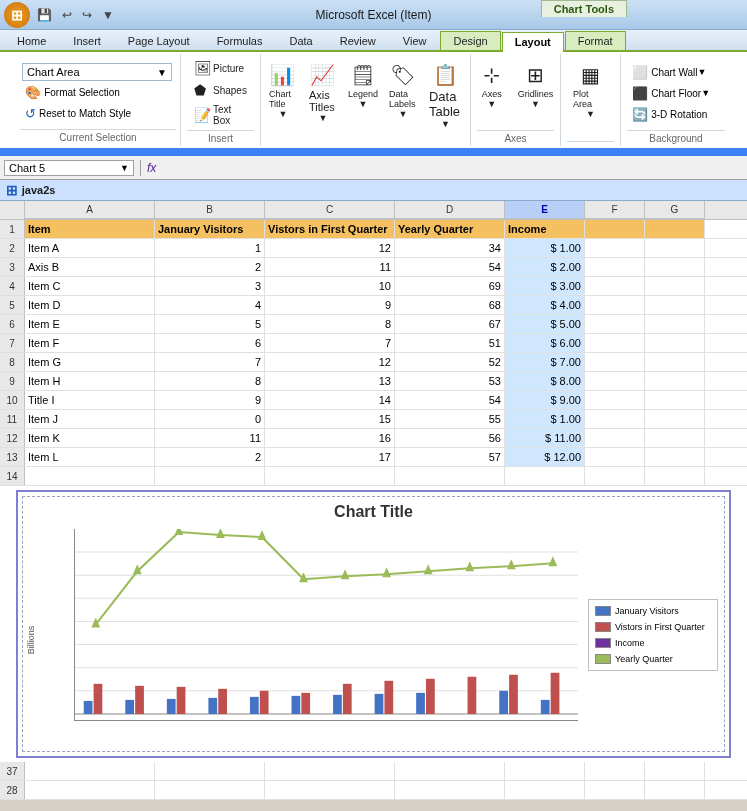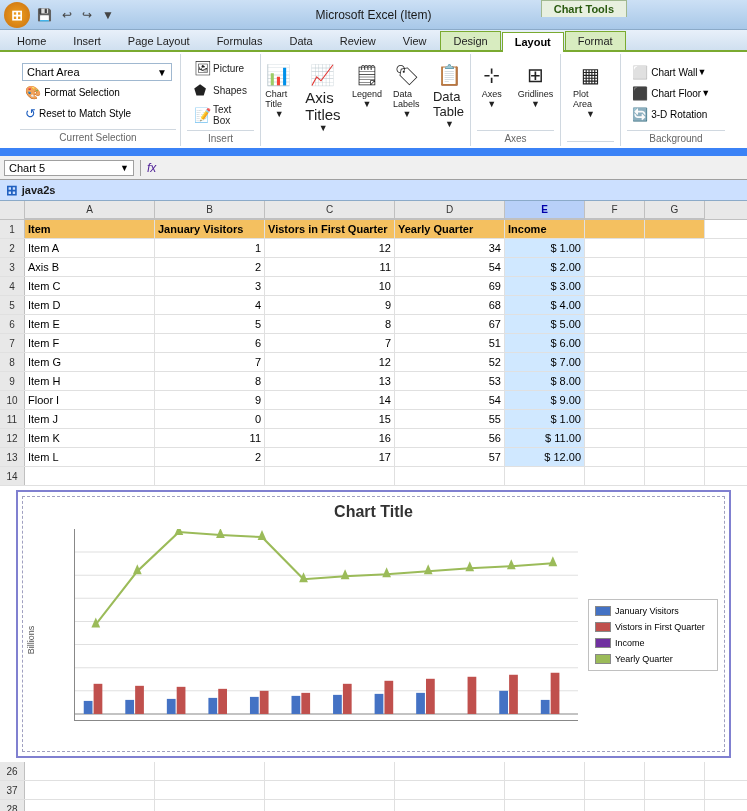--- a/index.html
+++ b/index.html
@@ -440,21 +440,21 @@
 
   <div class="ribbon-group" style="min-width:200px;">
     <div class="ribbon-group-content" style="flex-direction:row; align-items:flex-start; justify-content:flex-start; flex-wrap:nowrap; gap:4px;">
       <div class="ribbon-btn">
         <div class="ribbon-btn-icon" style="font-size:20px;">📊</div>
         <span style="font-size:9px;">Chart Title</span>
         <span style="font-size:9px;">▼</span>
       </div>
       <div class="ribbon-btn">
         <div class="ribbon-btn-icon" style="font-size:20px;">📈</div>
-        <span style="font-size:15px;">Axis Titles</span>
+        <span style="font-size:11px;">Axis Titles</span>
         <span style="font-size:9px;">▼</span>
       </div>
       <div class="ribbon-btn">
         <div class="ribbon-btn-icon" style="font-size:20px;">🗒</div>
         <span style="font-size:9px;">Legend</span>
         <span style="font-size:9px;">▼</span>
       </div>
       <div class="ribbon-btn">
         <div class="ribbon-btn-icon" style="font-size:20px;">🏷</div>
         <span style="font-size:9px;">Data Labels</span>
@@ -631,21 +631,21 @@
         <div class="cell col-a">Item H</div>
         <div class="cell col-b right-align">8</div>
         <div class="cell col-c right-align">13</div>
         <div class="cell col-d right-align">53</div>
         <div class="cell col-e selected-col right-align">$ 8.00</div>
         <div class="cell col-f"></div>
         <div class="cell col-g"></div>
       </div>
       <div class="data-row">
         <div class="row-header">10</div>
-        <div class="cell col-a">Floor I</div>
+        <div class="cell col-a">Title I</div>
         <div class="cell col-b right-align">9</div>
         <div class="cell col-c right-align">14</div>
         <div class="cell col-d right-align">54</div>
         <div class="cell col-e selected-col right-align">$ 9.00</div>
         <div class="cell col-f"></div>
         <div class="cell col-g"></div>
       </div>
       <div class="data-row">
         <div class="row-header">11</div>
         <div class="cell col-a">Item J</div>
@@ -830,30 +830,20 @@
                 <span>Yearly Quarter</span>
               </div>
             </div>
           </div>
         </div>
       </div>
     </div>
 
     <div id="empty-rows-after">
         <div class="data-row">
-          <div class="row-header">26</div>
-          <div class="cell col-a"></div>
-          <div class="cell col-b"></div>
-          <div class="cell col-c"></div>
-          <div class="cell col-d"></div>
-          <div class="cell col-e"></div>
-          <div class="cell col-f"></div>
-          <div class="cell col-g"></div>
-        </div>
-        <div class="data-row">
           <div class="row-header">37</div>
           <div class="cell col-a"></div>
           <div class="cell col-b"></div>
           <div class="cell col-c"></div>
           <div class="cell col-d"></div>
           <div class="cell col-e"></div>
           <div class="cell col-f"></div>
           <div class="cell col-g"></div>
         </div>
         <div class="data-row">

